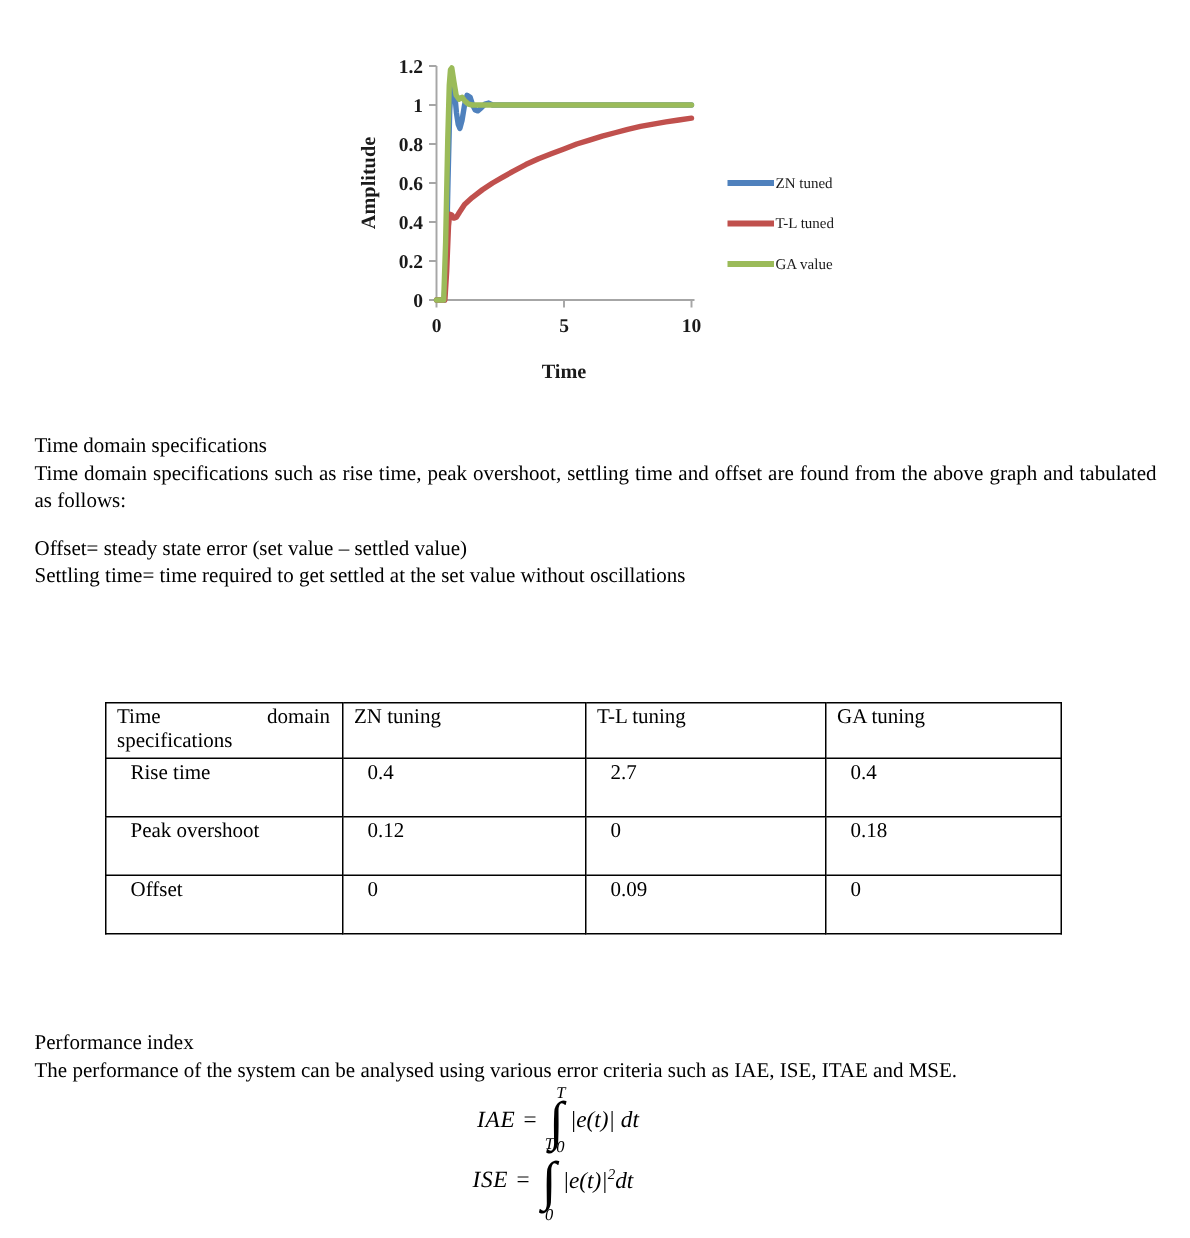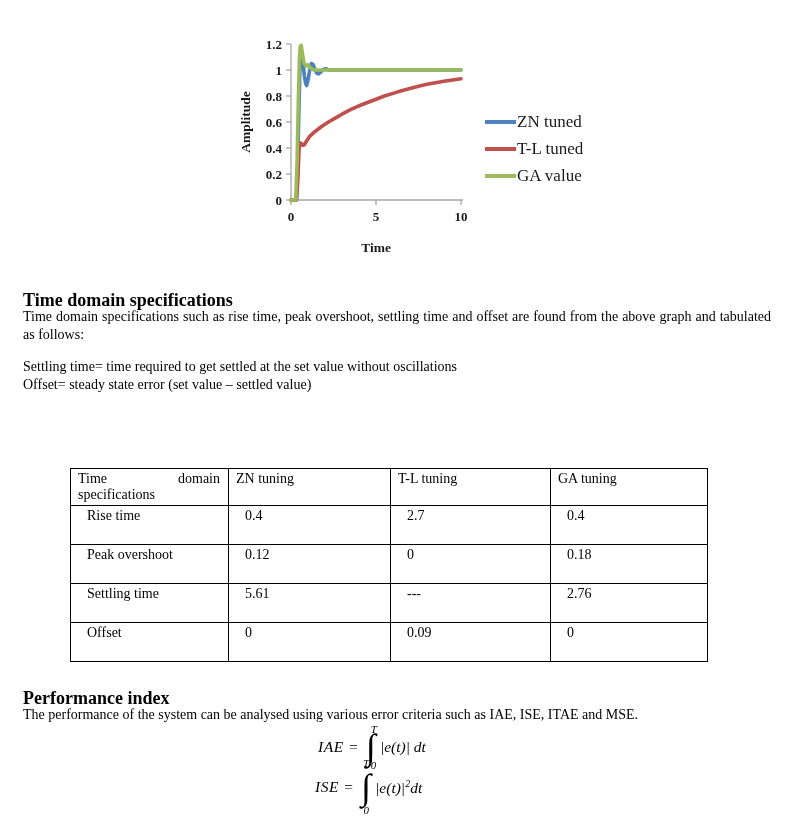--- a/index.html
+++ b/index.html
@@ -23,24 +23,24 @@
   #chart-svg text.axis-label {
     font-family: "Liberation Serif", serif;
     font-size: 13.5px; font-weight: bold; fill: #1a1a1a;
   }
   #chart-legend {
     position: absolute; left: 257px; top: 107px;
     display: flex; flex-direction: column; row-gap: 13px;
   }
   .legend-item { display: flex; align-items: center; height: 14px; white-space: nowrap; }
   .legend-swatch { display: inline-block; width: 31px; height: 4px; margin-right: 1px; }
-  .legend-item span:last-child { font-size: 17px; color: #1a1a1a; }
-
-  
-  .doc-heading { font-size: 18px; font-weight: bold; }
+  .legend-item span:last-child { font-size: 10px; color: #1a1a1a; }
+
+  
+  .doc-heading { font-size: 14px; font-weight: normal; }
   .doc-para { font-size: 14px; line-height: 18px; }
   #tds-heading { left: 23px; top: 290px; }
   #tds-para { left: 23px; top: 308px; width: 748px; text-align: justify; }
   #defs { left: 23px; top: 358px; font-size: 14px; line-height: 18.3px; }
   #perf-heading { left: 23px; top: 688px; }
   #perf-para { left: 23px; top: 706px; width: 762px; }
 
   
   #spec-table { left: 70px; top: 468px; }
   #spec-table table { border-collapse: collapse; table-layout: fixed; font-size: 14px; }
@@ -127,22 +127,22 @@
         <span>GA value</span>
       </div>
     </div>
 </div>
 
 <div id="tds-heading" class="abs doc-heading">Time domain specifications</div>
 
 <div id="tds-para" class="abs doc-para">Time domain specifications such as rise time, peak overshoot, settling time and offset are found from the above graph and tabulated as follows:</div>
 
 <div id="defs" class="abs">
+  <div>Offset= steady state error (set value – settled value)</div>
   <div>Settling time= time required to get settled at the set value without oscillations</div>
-  <div>Offset= steady state error (set value – settled value)</div>
 </div>
 
 <div id="spec-table" class="abs">
   <table>
     <colgroup>
       <col style="width:158px">
         <col style="width:162px">
         <col style="width:160px">
         <col style="width:157px">
     </colgroup>
@@ -165,26 +165,20 @@
       <td class="val">2.7</td>
       <td class="val">0.4</td>
     </tr>
     <tr class="data">
       <td>Peak overshoot</td>
       <td class="val">0.12</td>
       <td class="val">0</td>
       <td class="val">0.18</td>
     </tr>
     <tr class="data">
-      <td>Settling time</td>
-      <td class="val">5.61</td>
-      <td class="val">---</td>
-      <td class="val">2.76</td>
-    </tr>
-    <tr class="data">
       <td>Offset</td>
       <td class="val">0</td>
       <td class="val">0.09</td>
       <td class="val">0</td>
     </tr>
   </tbody>
     </table>
 </div>
 
 <div id="perf-heading" class="abs doc-heading">Performance index</div>

